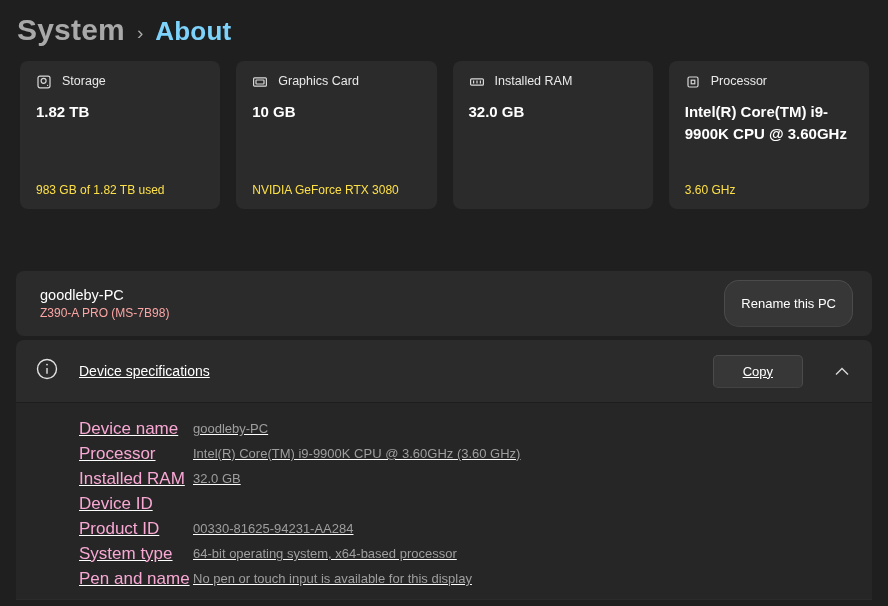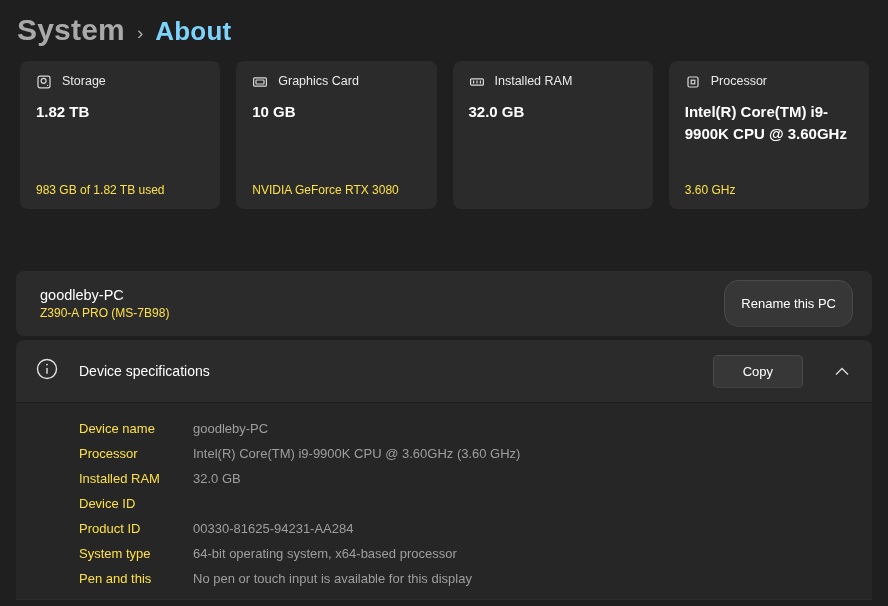--- a/index.html
+++ b/index.html
@@ -47,40 +47,41 @@
   
   .pc-card {
     margin: 62px 16px 0 16px;
     height: 65px;
     background: #2b2b2b;
     border-radius: 8px;
     display: flex; align-items: center; justify-content: space-between;
     padding: 0 19px 0 24px;
   }
   .pc-name { font-size: 14.5px; color: #ffffff; }
-  .pc-model { font-size: 12px; color: #fde047; margin-top: 3px; }
+  .pc-model { font-size: 12px; color: #fca5a5; margin-top: 3px; }
   .btn {
     background: #373737;
     border: 1px solid #4b4b4b;
     border-bottom-color: #424242;
     border-radius: 5px;
     color: #ffffff;
     font-size: 13px;
     font-family: inherit;
     cursor: pointer;
   }
   .rename-btn { height: 47px; padding: 0 16px; border-radius: 15px; }
 
   
   .expander {
     margin: 4px 16px 0 16px;
     height: 260px;
     background: #2b2b2b;
     border-radius: 8px 8px 0 0;
     overflow: hidden;
+    text-decoration: underline;
   }
   .expander-header {
     height: 62px;
     display: flex; align-items: center;
     padding: 0 20px 0 20px;
   }
   .expander-title { font-size: 14px; color: #ffffff; margin-left: 21px; flex: 1; }
   .copy-btn { height: 33px; padding: 0 29px; margin-right: 29px; }
   .chevron-btn {
     background: none; border: none; cursor: pointer;
@@ -92,21 +93,21 @@
     border-top: 1px solid #1d1d1d;
     height: 197px;
     padding: 13px 0 0 63px;
   }
   .spec-row {
     display: grid;
     grid-template-columns: 114px 1fr;
     height: 25px;
     align-items: center;
   }
-  .spec-label { font-size: 13px; color: #fde047; }
+  .spec-label { font-size: 17px; color: #f9a8d4; }
   .spec-value { font-size: 13px; color: #9e9e9e; }
 </style>
 </head>
 <body>
 
 <div class="breadcrumb">
   <span class="crumb-primary">System</span>
   <span class="crumb-sep">›</span>
   <span class="crumb-current">About</span>
 </div>
@@ -220,17 +221,17 @@
     </div>
     <div class="spec-row">
       <span class="spec-label">Product ID</span>
       <span class="spec-value">00330-81625-94231-AA284</span>
     </div>
     <div class="spec-row">
       <span class="spec-label">System type</span>
       <span class="spec-value">64-bit operating system, x64-based processor</span>
     </div>
     <div class="spec-row">
-      <span class="spec-label">Pen and this</span>
+      <span class="spec-label">Pen and name</span>
       <span class="spec-value">No pen or touch input is available for this display</span>
     </div>
   </div>
 </div>
 
 </body></html>

